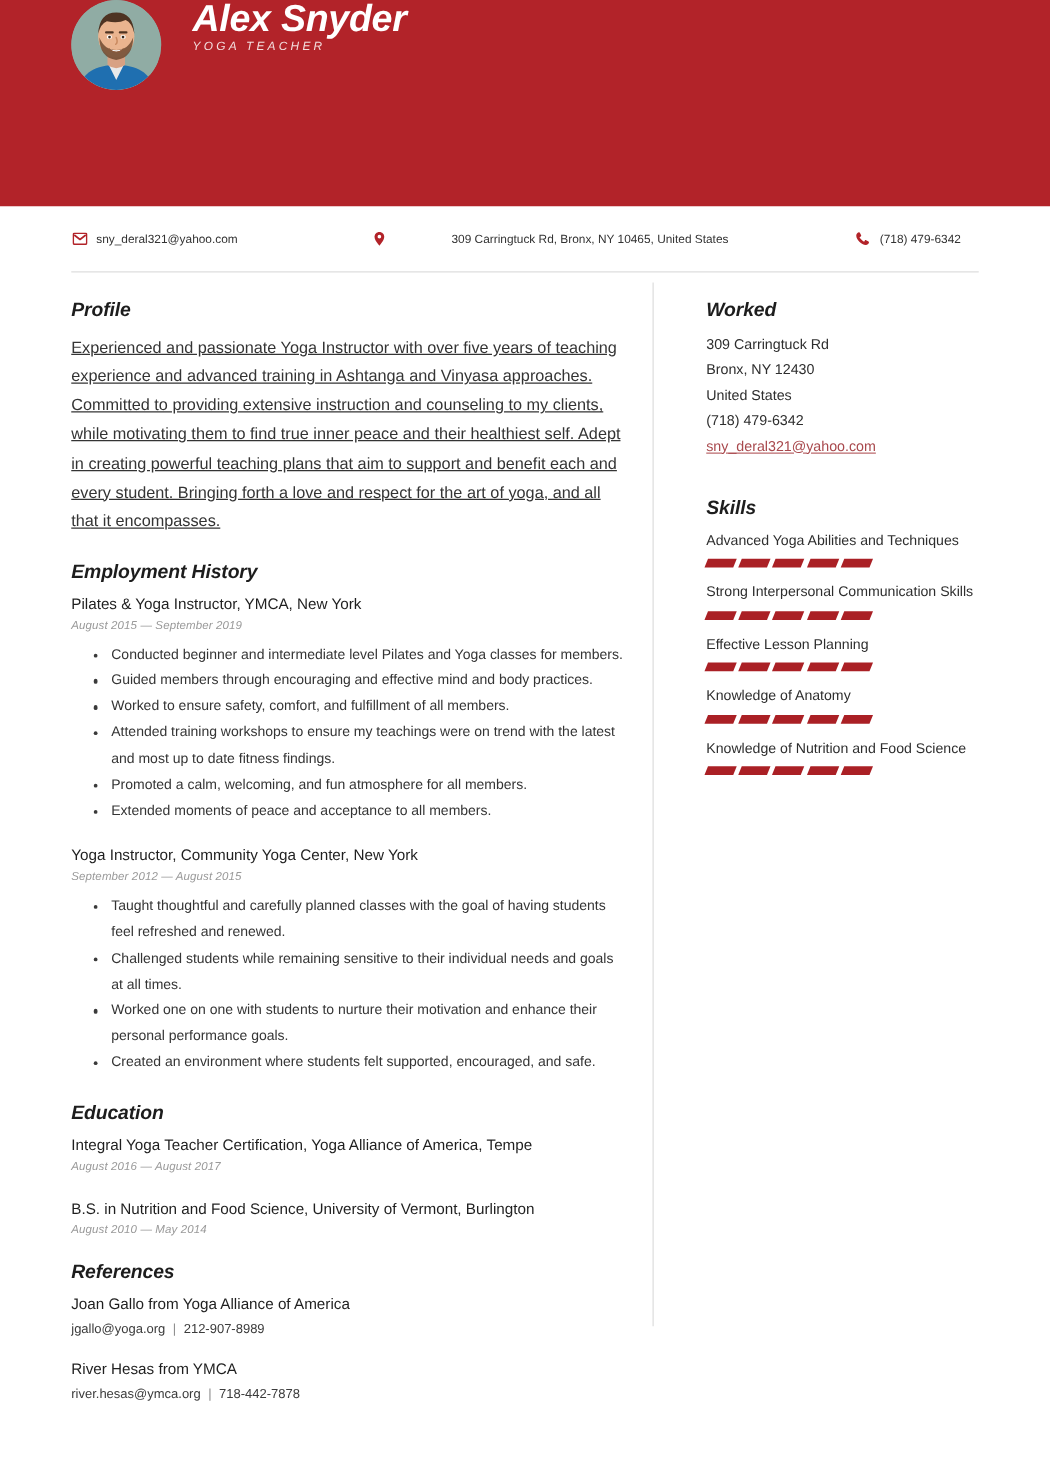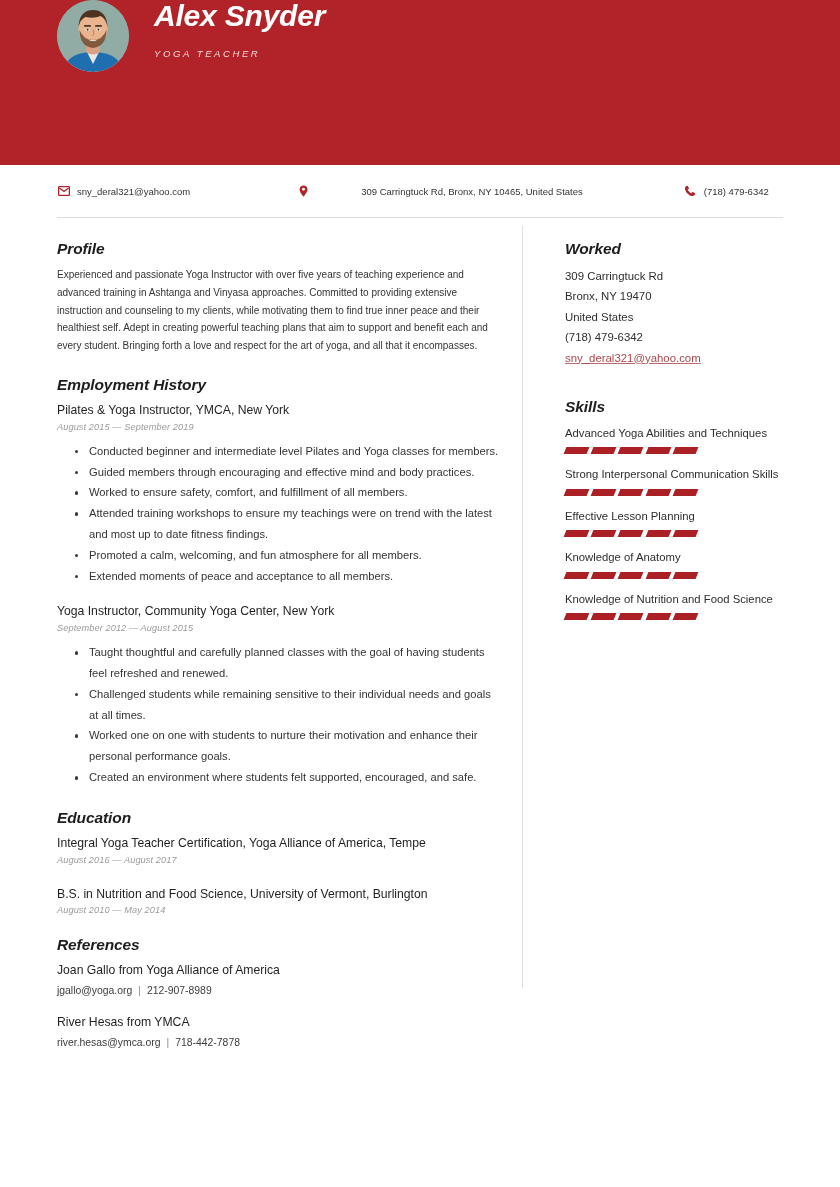--- a/index.html
+++ b/index.html
@@ -53,21 +53,21 @@
   .name {
     font-size: 30px;
     font-weight: bold;
     font-style: italic;
     color: #ffffff;
     letter-spacing: -0.2px;
     line-height: 1.08;
   }
 
   .role {
-    margin-top: 16px;
+    margin-top: 0;
     font-size: 9.5px;
     font-style: italic;
     color: #f3dddd;
     letter-spacing: 2.6px;
     text-transform: uppercase;
   }
 
   
   .contact-bar {
     height: 52px;
@@ -137,23 +137,24 @@
     font-size: 15.5px;
     font-weight: bold;
     font-style: italic;
     color: #1d1d1d;
     letter-spacing: -0.1px;
     margin-bottom: 8px;
   }
   .section + .section { margin-top: 21px; }
 
   .profile-text {
-    font-size: 10px;
+    font-size: 13px;
     line-height: 1.78;
     color: #343434;
+    text-decoration: underline;
   }
 
   
   .entry { margin-top: 2px; }
   .entry + .entry { margin-top: 17px; }
 
   .entry-title {
     font-size: 12.2px;
     color: #1f1f1f;
     line-height: 1.45;
@@ -397,21 +398,21 @@
 
     </div>
 
     <div class="divider-v"></div>
 
     <div class="col-side">
 
       <div class="side-section">
         <h2 class="section-title">Worked</h2>
         <div class="detail-line">309 Carringtuck Rd</div>
-        <div class="detail-line">Bronx, NY 19470</div>
+        <div class="detail-line">Bronx, NY 12430</div>
         <div class="detail-line">United States</div>
         <div class="detail-line">(718) 479-6342</div>
         <a class="detail-email" href="#">sny_deral321@yahoo.com</a>
       </div>
 
       <div class="side-section side-section-skills">
         <h2 class="section-title">Skills</h2>
 
         <div class="skill">
           <div class="skill-label">Advanced Yoga Abilities and Techniques</div>

